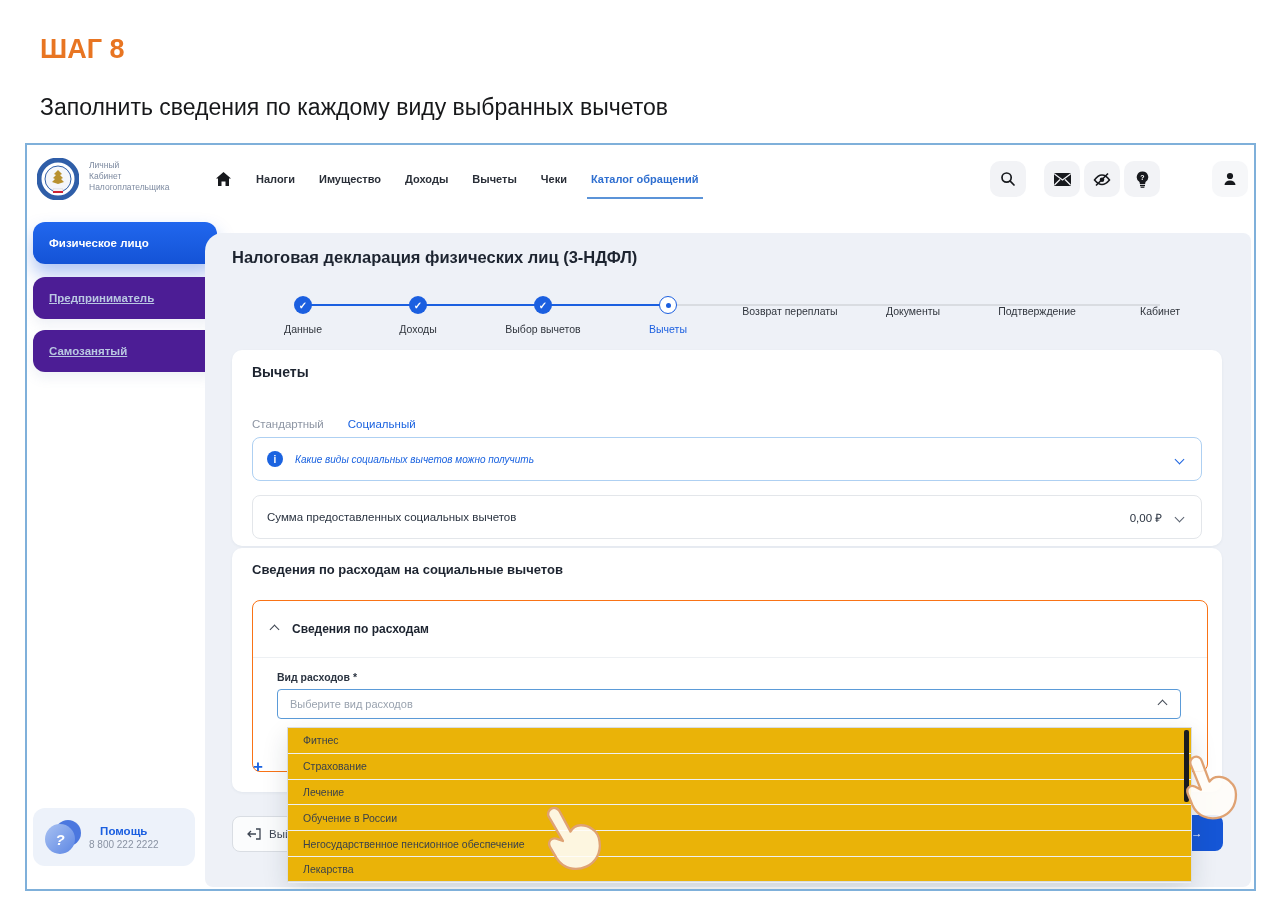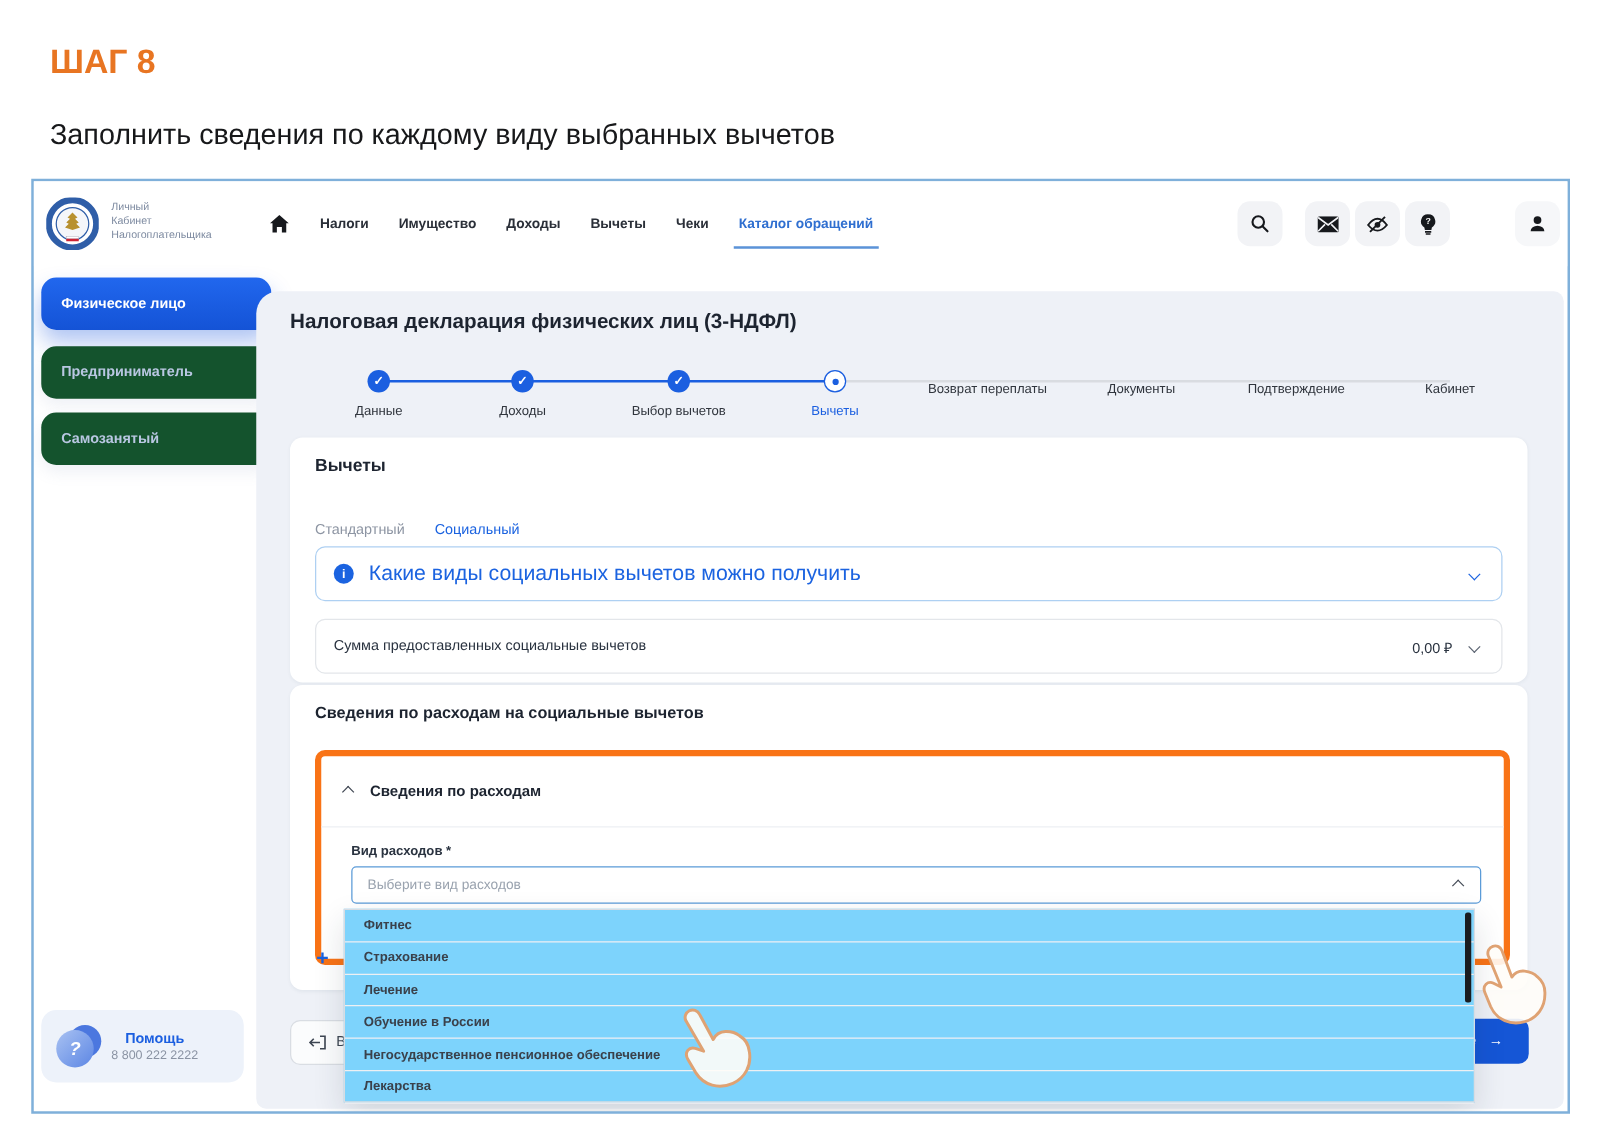--- a/index.html
+++ b/index.html
@@ -19,21 +19,21 @@
   .nav-home { display:flex; align-items:center; }
   .nav-item { font-size:11px; font-weight:bold; color:#2a2f38; position:relative; cursor:pointer; }
   .nav-item.active { color:#2f6fd0; }
   .nav-item.active::after { content:""; position:absolute; left:-4px; right:-4px; bottom:-14px; height:2px; background:#5b93d8; }
   .hdr-icons { position:absolute; top:16px; left:963px; display:flex; }
   .hicon { width:36px; height:36px; border-radius:10px; background:#f2f3f6; display:flex; align-items:center; justify-content:center; cursor:pointer; }
 
   
   .side-item { position:absolute; left:6px; width:184px; height:42px; border-radius:12px; display:flex; align-items:center; padding-left:16px; font-size:11.5px; font-weight:bold; cursor:pointer; }
   .side-active { background:linear-gradient(180deg,#2167ee,#1453d6); color:#fff; box-shadow:0 10px 18px rgba(30,90,220,.35); }
-  .side-idle { background:#14532d; color:#b9c7e2; box-shadow:0 6px 12px rgba(120,140,180,.12); }
+  .side-idle { background:#4c1d95; color:#b9c7e2; box-shadow:0 6px 12px rgba(120,140,180,.12);text-decoration:underline; }
   .help-card { position:absolute; left:6px; top:663px; width:162px; height:58px; border-radius:12px; background:#edf2fa; display:flex; align-items:center; padding-left:12px; }
   .help-q { position:relative; width:34px; height:34px; }
   .help-q .q2 { position:absolute; left:10px; top:0; width:26px; height:26px; border-radius:50%; background:#2e62d9; opacity:.85; }
   .help-q .q1 { position:absolute; left:0; top:4px; width:30px; height:30px; border-radius:50%; background:linear-gradient(135deg,#a9c2f2,#5c86e4); display:flex; align-items:center; justify-content:center; color:#fff; font-weight:bold; font-size:15px; }
   .help-txt { margin-left:10px; }
   .help-title { color:#1b5fe0; font-weight:bold; font-size:11.5px;text-align:center; }
   .help-phone { color:#8a93a3; font-size:10px; margin-top:2px; }
 
   
   .panel { position:absolute; left:178px; top:88px; width:1046px; height:654px; background:#eef1f7; border-radius:18px 8px 8px 8px; }
@@ -57,26 +57,26 @@
   .tabs { position:absolute; left:20px; top:48px; display:flex; gap:24px; font-size:11.5px; }
   .tab { color:#8d95a3; cursor:pointer; padding-bottom:8px;margin-top:20px; }
   .tab.active { color:#1b63e0; border-bottom:2.5px solid #1b63e0; }
   .row { position:absolute; left:20px; width:950px; height:44px; border-radius:8px; display:flex; align-items:center; background:#fff; }
   .row-info { top:87px; border:1px solid #aed0f2; }
   .row-sum { top:145px; border:1px solid #e3e6ea; }
   .chv { display:inline-block; width:7px; height:7px; border-right:1.6px solid currentColor; border-bottom:1.6px solid currentColor; }
   .chv.down { transform:rotate(45deg); }
   .chv.up { transform:rotate(-135deg); }
   .info-ic { width:16px; height:16px; border-radius:50%; background:#1b63e0; color:#fff; font-size:10px; font-weight:bold; font-style:normal; display:flex; align-items:center; justify-content:center; margin:0 12px 0 14px; }
-  .row-info .txt { color:#1b63e0; font-size:17px; }
+  .row-info .txt { color:#1b63e0; font-size:10px;font-style:italic; }
   .row-sum .txt { color:#2a3340; font-size:11.5px; margin-left:14px; }
   .row .right { margin-left:auto; display:flex; align-items:center; gap:14px; padding-right:18px; }
   .row-sum .val { font-size:11.5px; color:#2a3340; }
 
-  .inner-card { position:absolute; left:20px; top:52px; width:956px; height:172px; border:5px solid #f97316; border-radius:8px; background:#fff; }
+  .inner-card { position:absolute; left:20px; top:52px; width:956px; height:172px; border:1px solid #f97316; border-radius:8px; background:#fff; }
   .acc-head { position:absolute; left:0; top:0; width:100%; height:56px; display:flex; align-items:center; }
   .acc-head .chv { margin:0 14px 0 18px; color:#3d4450; }
   .acc-title { font-size:12px; font-weight:bold; color:#1d2430; }
   .acc-right { margin-left:auto; display:flex; align-items:center; gap:14px; padding-right:16px; }
   .sumblk { text-align:left; }
   .sum-lbl { font-size:9px; color:#98a0ab; }
   .sum-val { font-size:11px; color:#9aa1ac; margin-top:1px; }
   .sum-val b { color:#15181d; font-size:11.5px; }
   .btn-del { display:flex; align-items:center; gap:8px; border:1px solid #ccd2da; border-radius:6px; background:#fff; height:32px; padding:0 14px; font-size:11px; color:#3c434d; cursor:pointer; }
   .divider { position:absolute; left:0; top:56px; width:100%; height:1px; background:#edf0f3; }
@@ -85,21 +85,21 @@
   .select input { border:0; outline:0; flex:1; font-size:11px; color:#2a3340; padding:0 12px; font-family:"Liberation Sans",sans-serif; background:transparent; }
   .select input::placeholder { color:#9aa3af; }
   .select .chv { margin-right:14px; color:#444b56; }
 
   .add-link { position:absolute; left:226px; top:612px; color:#1b63e0; font-size:17px; font-weight:bold; cursor:pointer; z-index:5; }
 
   .btn-exit { position:absolute; left:205px; top:671px; height:36px; display:flex; align-items:center; gap:8px; background:#fbfcfd; border:1px solid #d9dde3; border-radius:8px; padding:0 14px; font-size:11.5px; color:#3e4653; cursor:pointer; z-index:4; }
   .btn-next { position:absolute; left:1100px; top:670px; width:96px; height:36px; display:flex; align-items:center; justify-content:center; gap:10px; background:#1556d6; border:0; border-radius:8px; font-size:11.5px; color:#fff; cursor:pointer; z-index:4; }
 
   
-  .dropdown { position:absolute; left:248px; top:582px; width:905px; height:155px; background:#7dd3fc; border:1px solid #d8dce2; box-shadow:0 10px 24px rgba(30,40,60,.14); z-index:50;font-weight:bold; }
+  .dropdown { position:absolute; left:260px; top:582px; width:905px; height:155px; background:#eab308; border:1px solid #d8dce2; box-shadow:0 10px 24px rgba(30,40,60,.14); z-index:50; }
   .opt { height:25.8px; display:flex; align-items:center; padding-left:15px; font-size:10.5px; color:#3a414b; border-bottom:1px solid #eef0f3; cursor:pointer; }
   .opt:last-child { border-bottom:0; }
   .scrollthumb { position:absolute; right:2px; top:2px; width:5px; height:72px; background:#1a1c20; border-radius:2px; }
 
   .hand { position:absolute; z-index:60; }
 </style>
 </head>
 <body>
 
 <div class="page">
@@ -243,21 +243,21 @@
         <span class="tab active">Социальный</span>
       </div>
       <div class="row row-info">
         <i class="info-ic">i</i>
         <span class="txt">Какие виды социальных вычетов можно получить</span>
         <span class="right">
             <span class="chv down" style="color:#1b63e0"></span>
           </span>
       </div>
       <div class="row row-sum">
-        <span class="txt">Сумма предоставленных социальные вычетов</span>
+        <span class="txt">Сумма предоставленных социальных вычетов</span>
         <span class="right">
           <span class="val">0,00 ₽</span>
           <span class="chv down" style="color:#5a6270"></span>
         </span>
       </div>
     </div>
 
     <div class="card card2">
       <div class="sec-title" style="font-size:13px">Сведения по расходам на социальные вычетов</div>
       <div class="inner-card">

